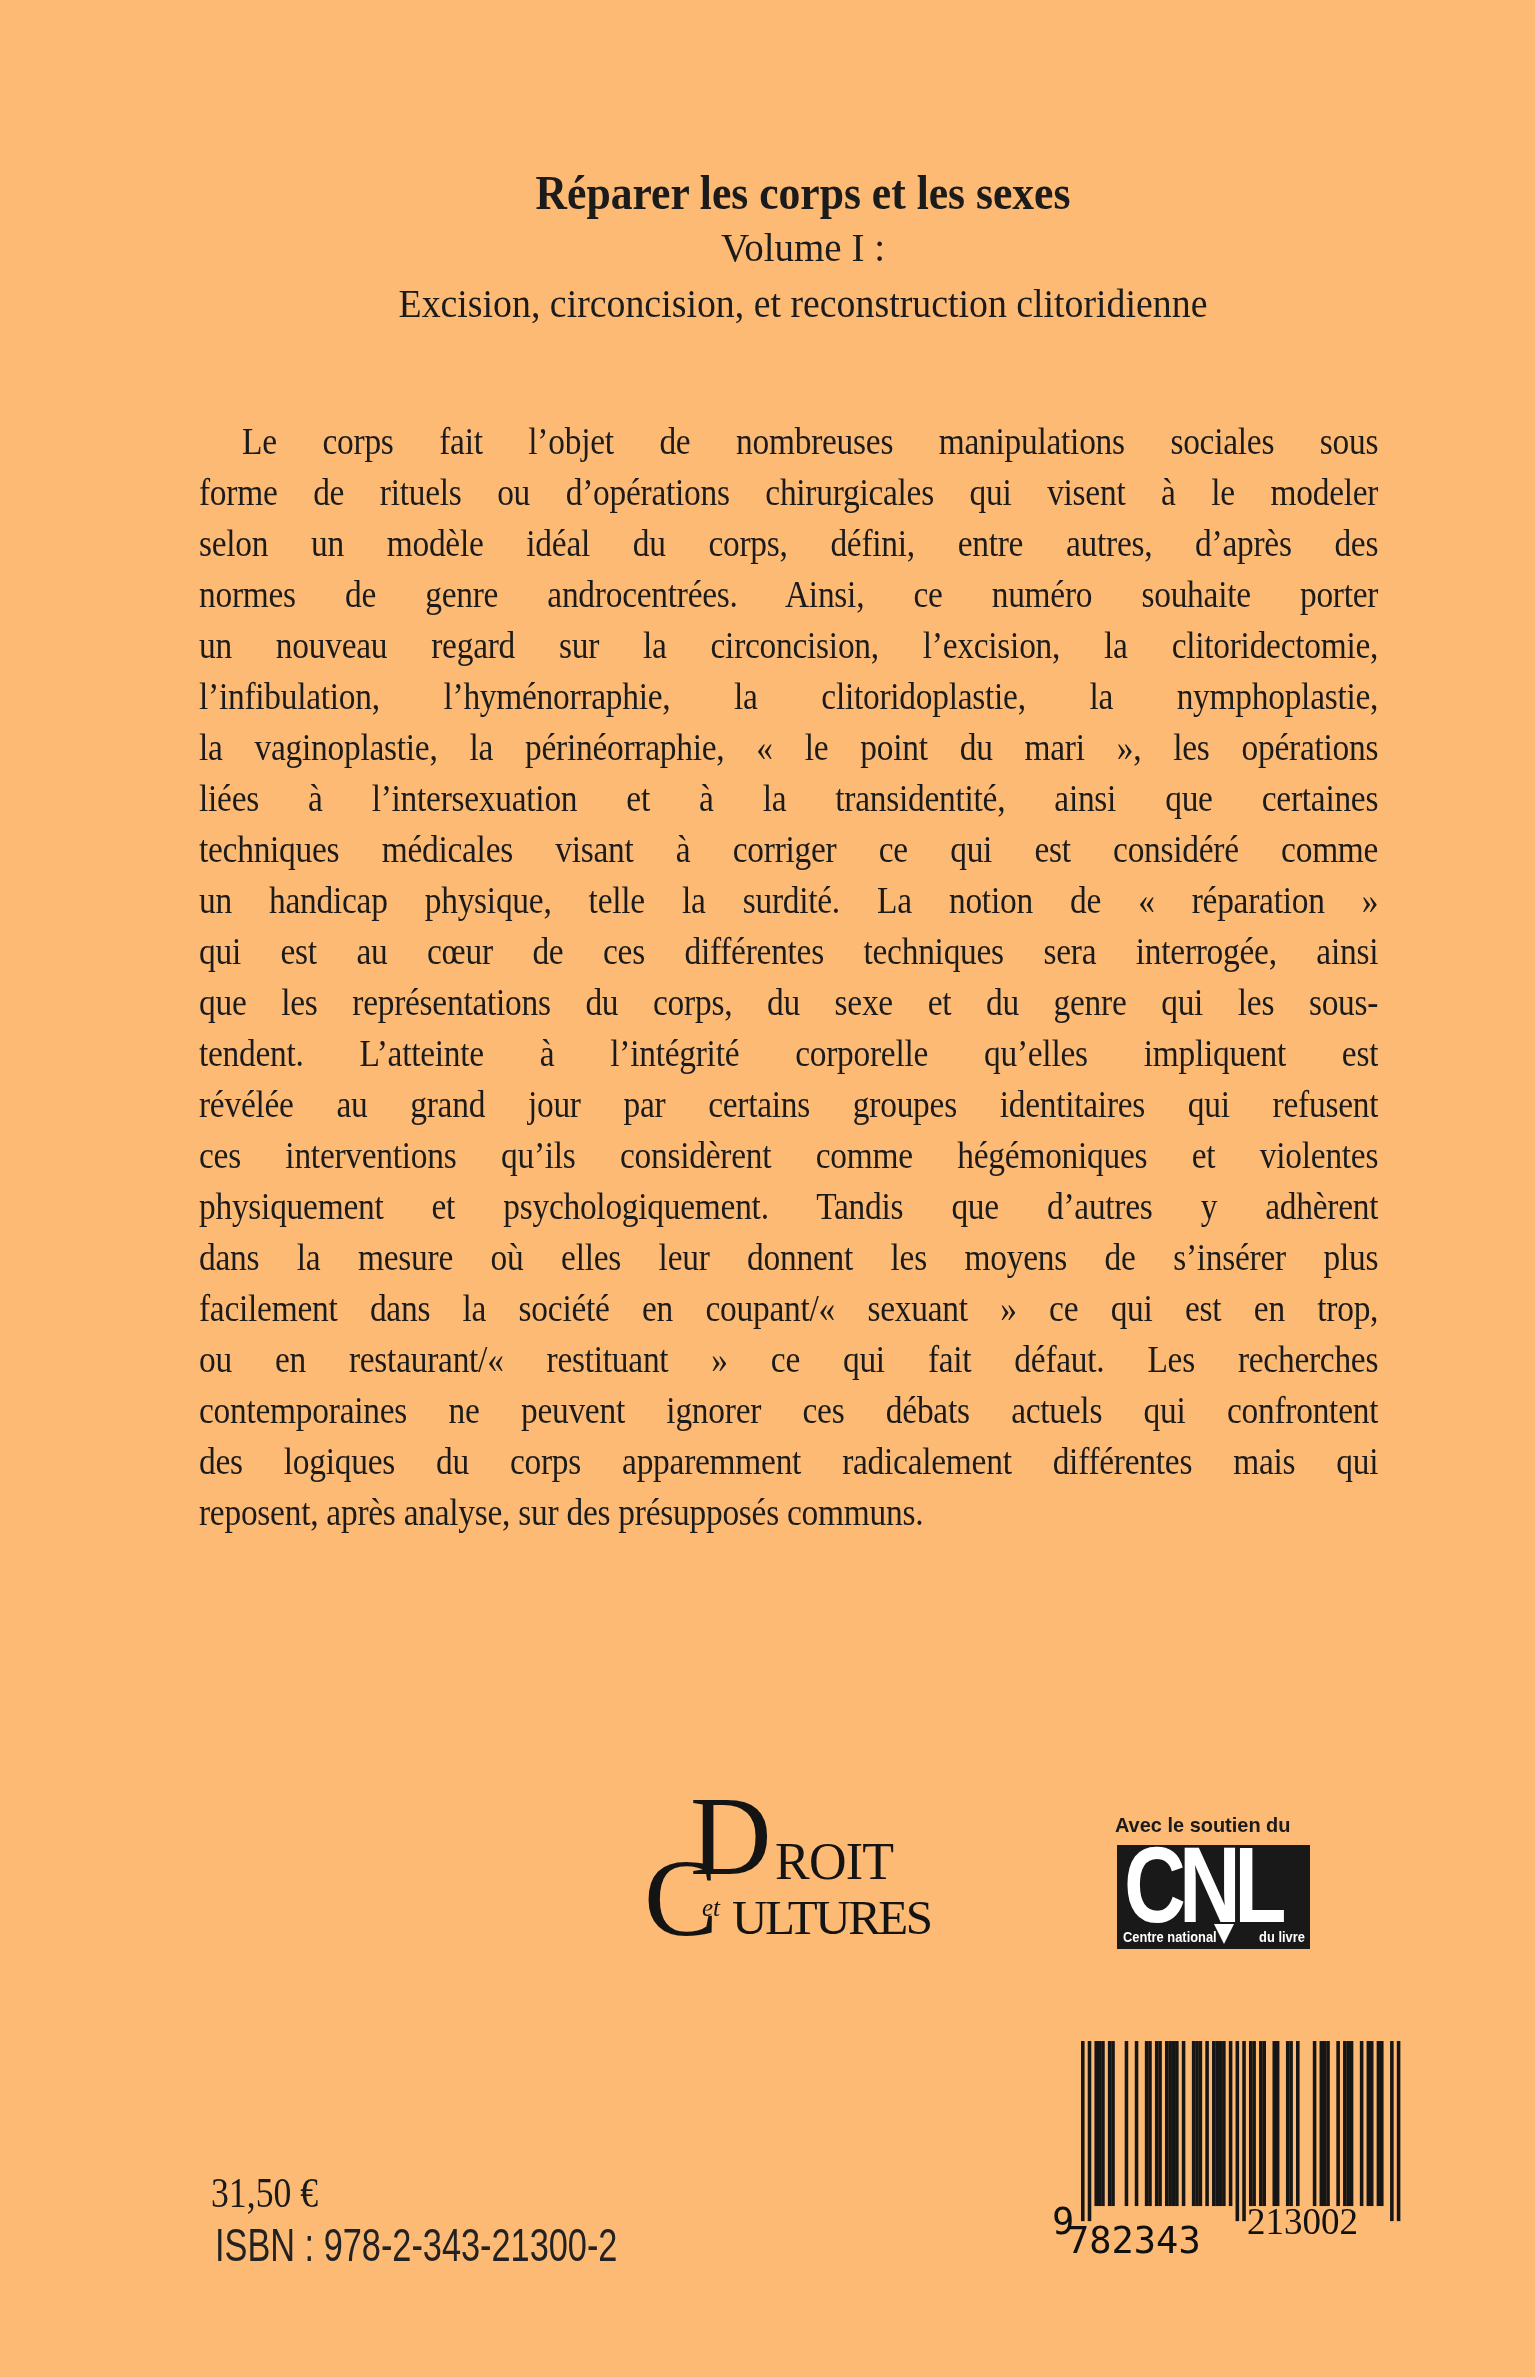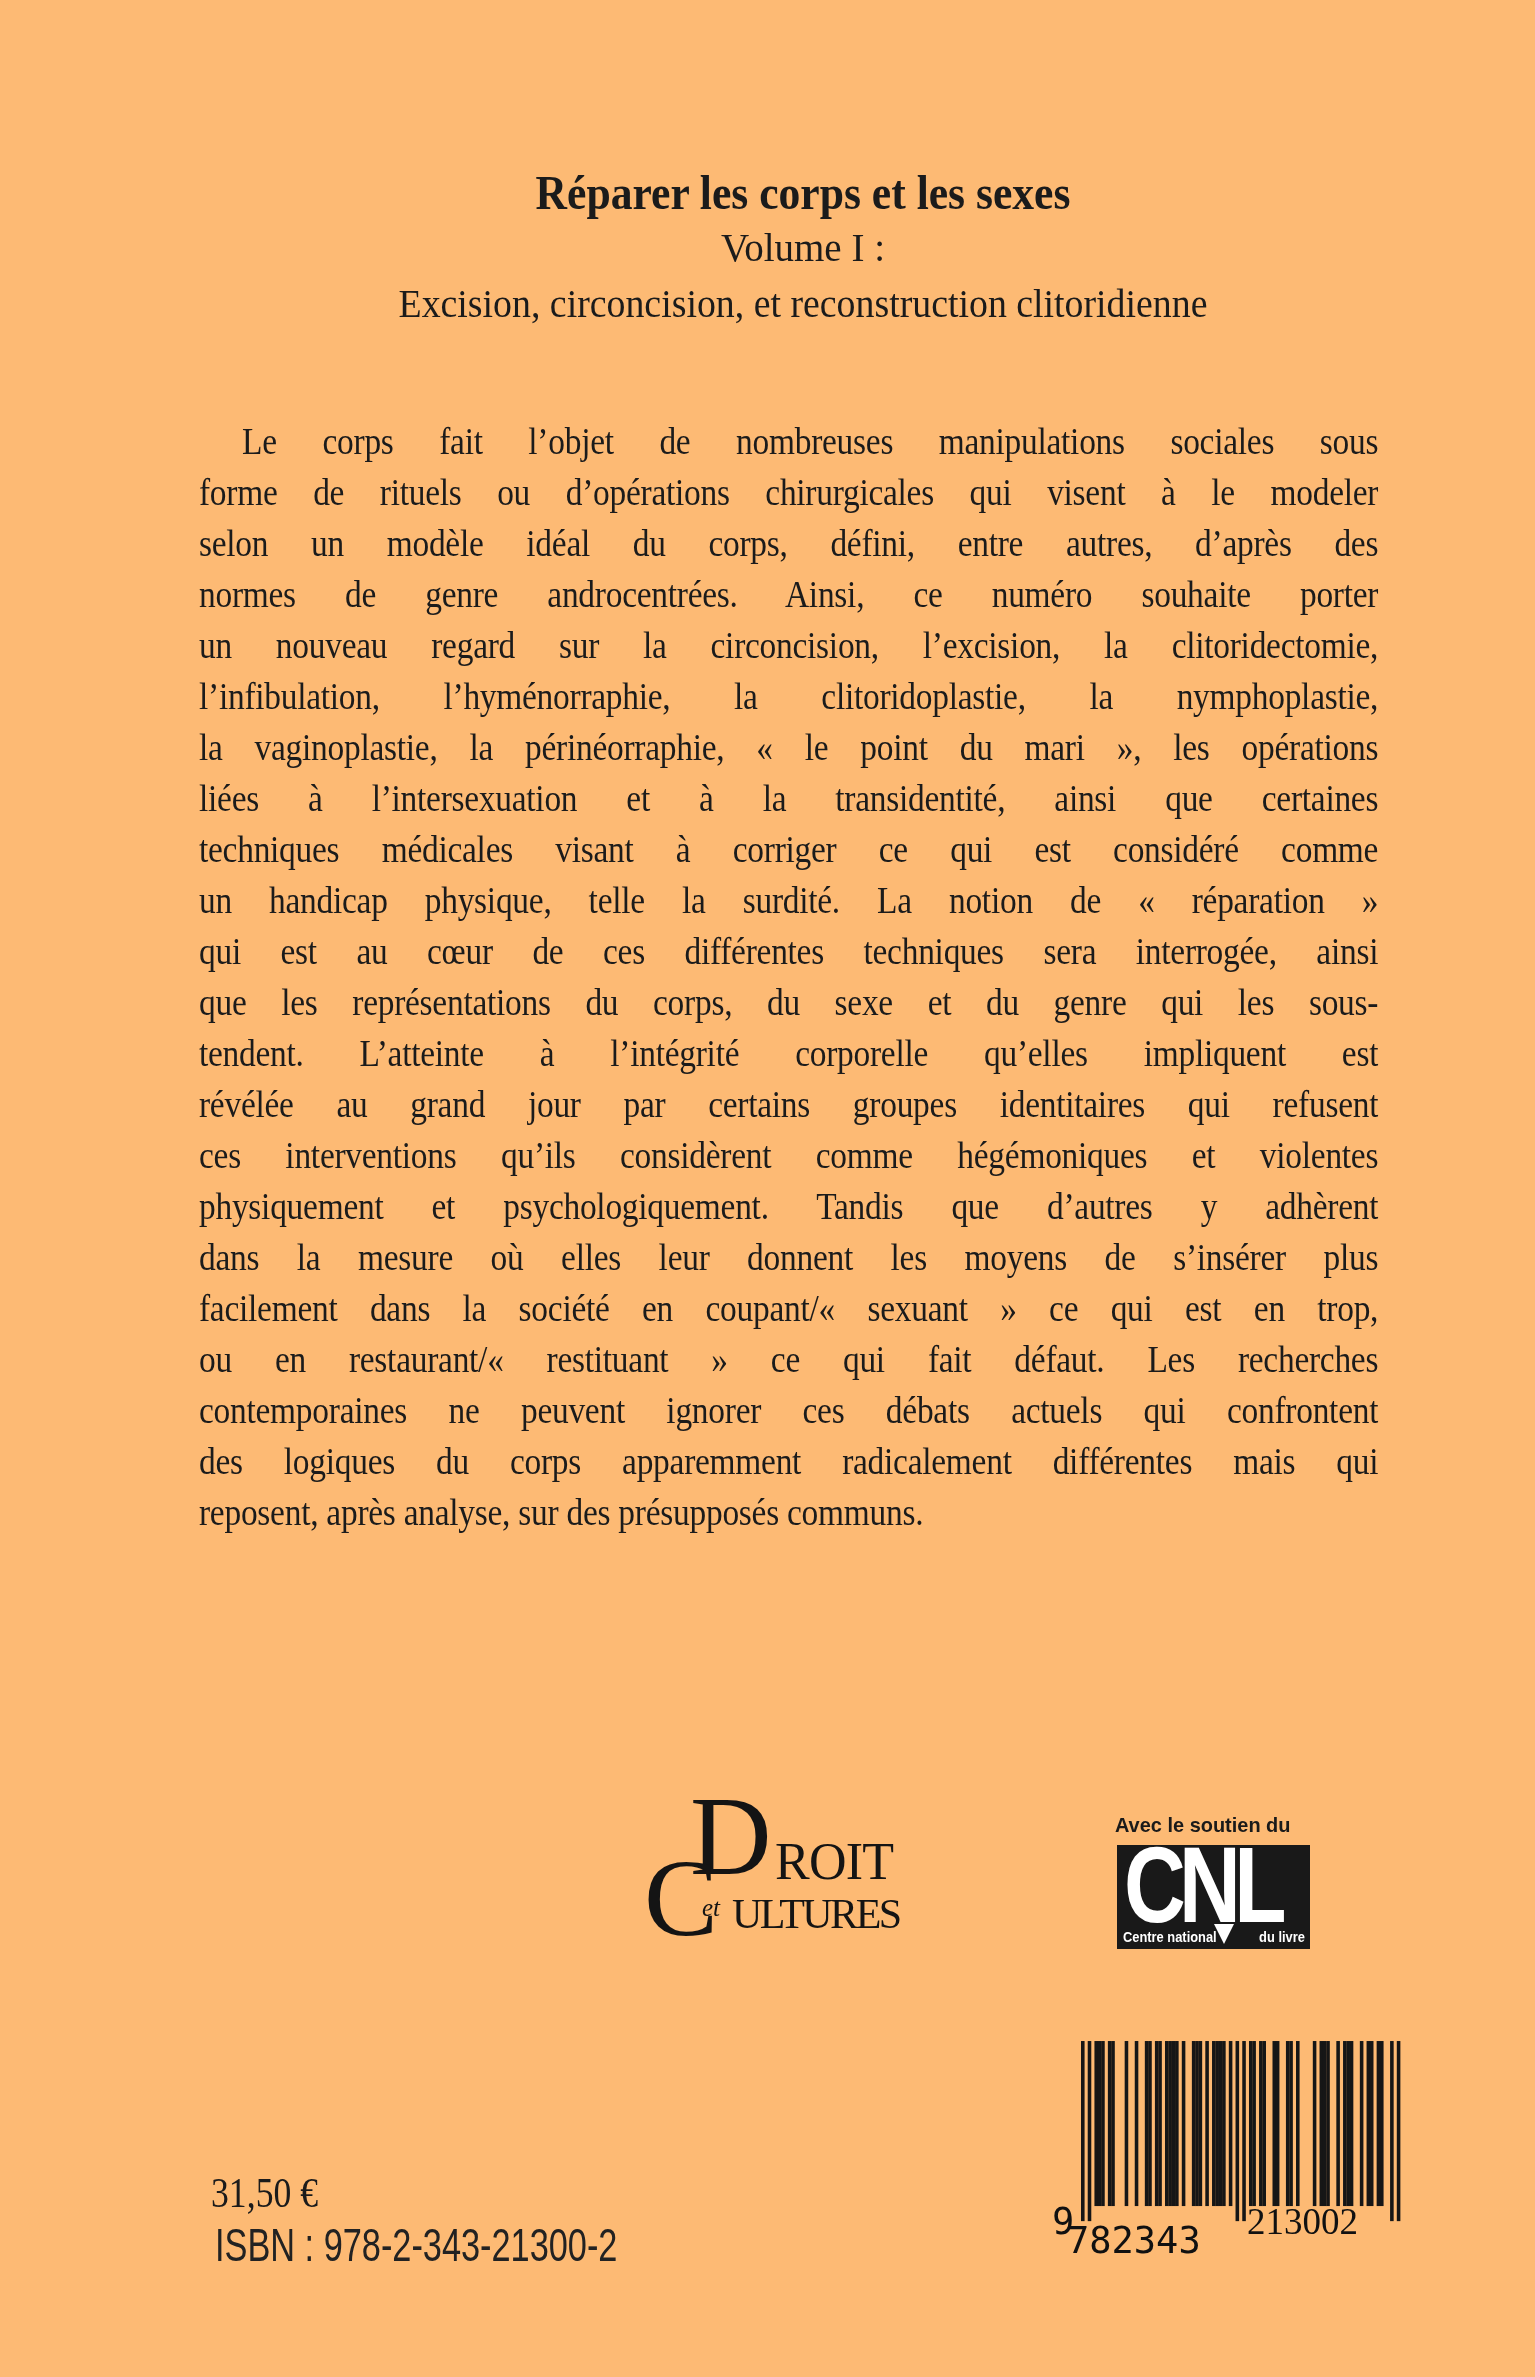--- a/index.html
+++ b/index.html
@@ -43,21 +43,21 @@
     white-space:nowrap;
   }
   .upn-line2{margin-top:11px;}
 
   .dc-logo{position:absolute;left:638px;top:1778px;width:336px;height:185px;color:#141414;}
   .dc-logo span{position:absolute;line-height:1;font-family:"Liberation Serif",serif;}
   .dc-d{left:52px;top:0.8px;font-size:113px;}
   .dc-roit{left:137px;top:58px;font-size:52px;letter-spacing:-0.8px;}
   .dc-c{left:5.9px;top:64px;font-size:111px;}
   .dc-et{left:64px;top:117px;font-size:25px;font-style:italic;}
-  .dc-ultures{left:94px;top:115px;font-size:42px;letter-spacing:-2.5px;}
+  .dc-ultures{left:94px;top:115px;font-size:49px;letter-spacing:-2.5px;}
 
   .cnl-logo{position:absolute;left:1117px;top:1813px;width:180px;height:138px;}
   .cnl-caption{
     position:absolute;left:-5px;top:0;width:191px;text-align:center;
     font-family:"Liberation Sans",sans-serif;font-weight:bold;font-size:21px;color:#1a1a1a;
     transform:scaleX(0.95);transform-origin:left top;white-space:nowrap;
   }
   .cnl-box{position:absolute;left:0;top:32px;width:173px;height:104px;background:#191919;overflow:hidden;padding-left:20px;}
   .cnl-acronym{
     position:absolute;left:6.7px;top:-12.6px;

